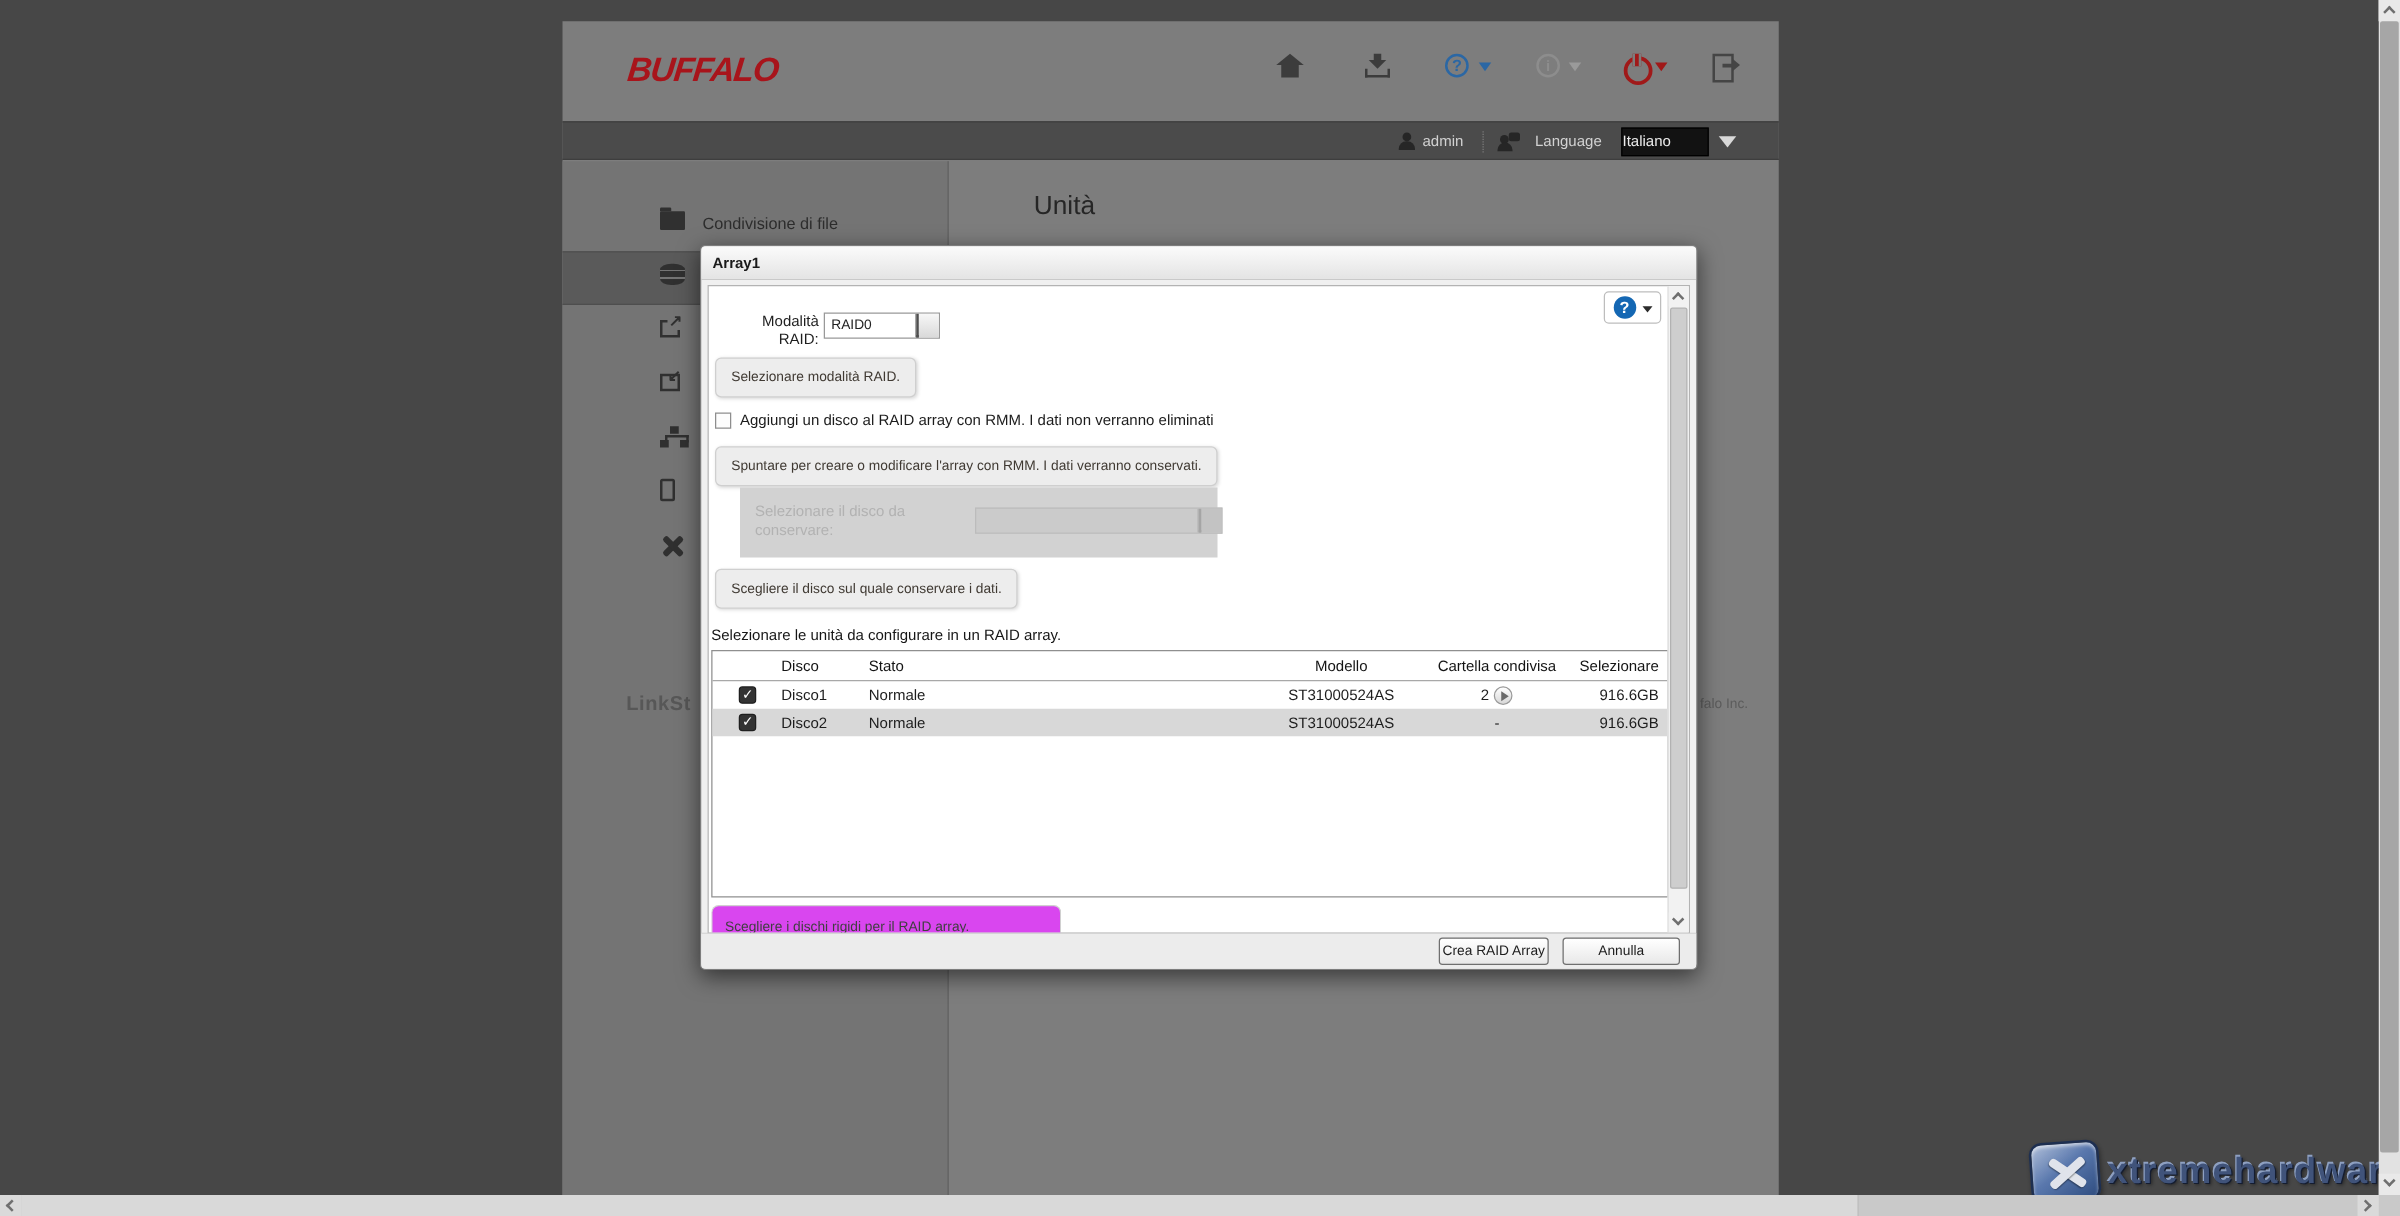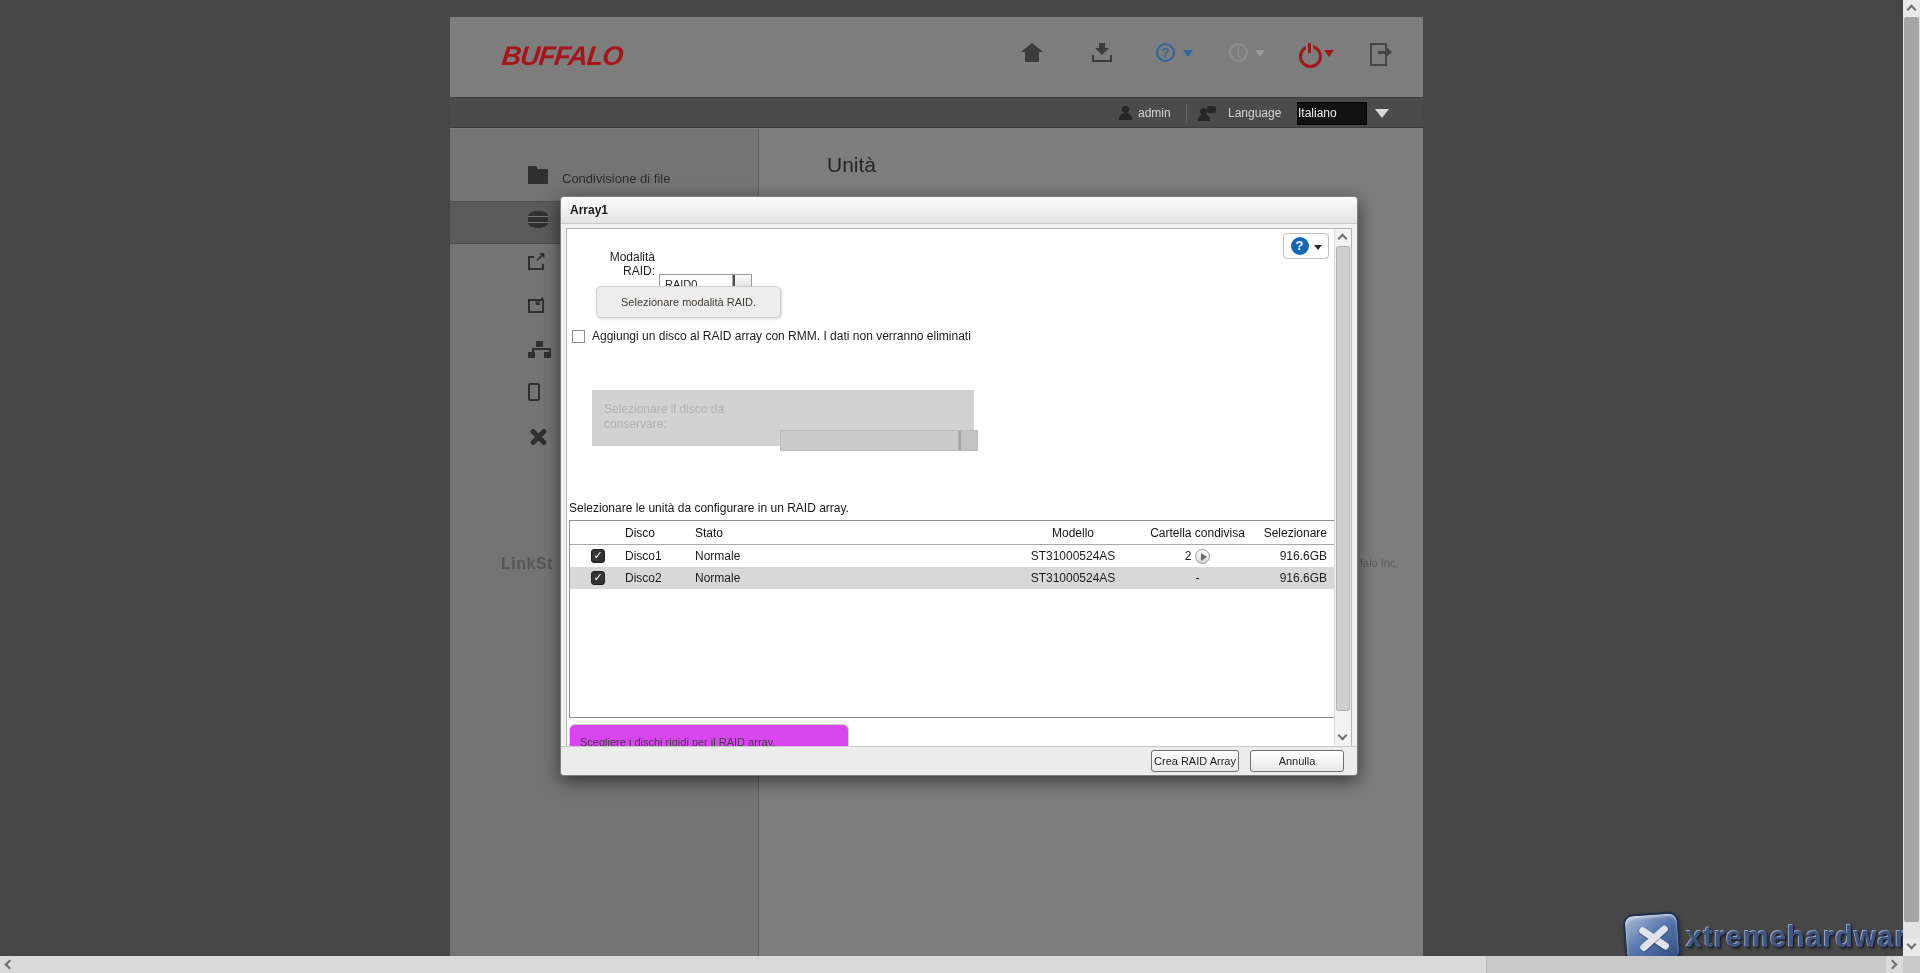--- a/index.html
+++ b/index.html
@@ -105,28 +105,28 @@
   .dv-thumb { position:absolute; left:1px; top:17px; width:14px; height:465px; background:#cecece; border:1px solid #b2b2b2; border-radius:2px; }
 
   
   .help-btn { position:absolute; left:716px; top:4px; width:46px; height:26px; background:#fff; border:1px solid #bdbdbd;
               border-radius:4px; display:flex; align-items:center; justify-content:center; gap:5px; }
   .help-circle { width:18px; height:18px; border-radius:50%; background:#1467b3; color:#fff; font-weight:bold;
                  font-size:13px; line-height:18px; text-align:center; }
   .help-caret { width:0; height:0; border-left:4px solid transparent; border-right:4px solid transparent; border-top:5px solid #2b2b2b; margin-top:3px; }
 
   .raid-label { position:absolute; left:8px; top:21px; width:80px; text-align:right; font-size:12px; color:#1f1f1f; line-height:14px; }
-  .uiselect { position:absolute; height:21px; background:#fff; border:1px solid #999;margin-top:24px; }
+  .uiselect { position:absolute; height:21px; background:#fff; border:1px solid #999; }
   .raid-select { left:92px; top:21px; width:93px; }
   .sel-text { position:absolute; left:5px; top:3px; font-size:11px; color:#222; }
   .sel-btn { position:absolute; right:0; top:0; width:19px; height:100%; background:linear-gradient(#f7f7f7,#d9d9d9); border-left:1px solid #a8a8a8; }
   .chev { width:7px; height:7px; border-right:2px solid #4f4f4f; border-bottom:2px solid #4f4f4f; transform:rotate(45deg); margin:4px auto 0; }
 
   .hint { position:absolute; background:#ededed; border:1px solid #cfcfcf; border-radius:5px;
-          box-shadow:1px 1px 3px rgba(0,0,0,.15); font-size:11px; color:#403a33; padding:9px 24px; white-space:nowrap;margin-left:24px; }
+          box-shadow:1px 1px 3px rgba(0,0,0,.15); font-size:11px; color:#403a33; padding:9px 12px; white-space:nowrap; }
   .hint-raid { left:5px; top:57px; }
   .hint-rmm { left:5px; top:128px; }
   .hint-keep { left:5px; top:226px; }
 
   .cb { position:absolute; left:5px; top:101px; width:13px; height:13px; background:#fdfdfd; border:1px solid #8e8e8e; }
   .cb-label { position:absolute; left:25px; top:100px; font-size:12px; color:#1c1c1c; }
 
   .disabled-panel { position:absolute; left:25px; top:161px; width:382px; height:56px; background:#d2d2d2; }
   .dp-label { position:absolute; left:12px; top:12px; width:160px; font-size:12px; color:#b2b2b2; line-height:15px; }
   .dp-select { left:188px; top:16px; width:198px; background:#cbcbcb; border-color:#bcbcbc; }
@@ -248,28 +248,30 @@
 
     <div class="raid-label">Modalità RAID:</div>
     <div class="uiselect raid-select">
       <span class="sel-text">RAID0</span>
       <span class="sel-btn"><span class="chev"></span></span>
     </div>
     <div class="hint hint-raid">Selezionare modalità RAID.</div>
 
     <div class="cb"></div>
     <div class="cb-label">Aggiungi un disco al RAID array con RMM. I dati non verranno eliminati</div>
+    <div class="hint hint-rmm">Spuntare per creare o modificare l'array con RMM. I dati verranno conservati.</div>
 
     <div class="disabled-panel">
       <div class="dp-label">Selezionare il disco da conservare:</div>
       <div class="uiselect dp-select">
         <span class="sel-text"></span>
         <span class="sel-btn dp-btn"><span class="chev"></span></span>
       </div>
     </div>
+    <div class="hint hint-keep">Scegliere il disco sul quale conservare i dati.</div>
 
     <div class="section-label">Selezionare le unità da configurare in un RAID array.</div>
 
     <div class="disk-table">
       <div class="t-head">
         <span class="c1"></span>
         <span class="c2">Disco</span>
         <span class="c3">Stato</span>
         <span class="c4">Modello</span>
         <span class="c5">Cartella condivisa</span>

